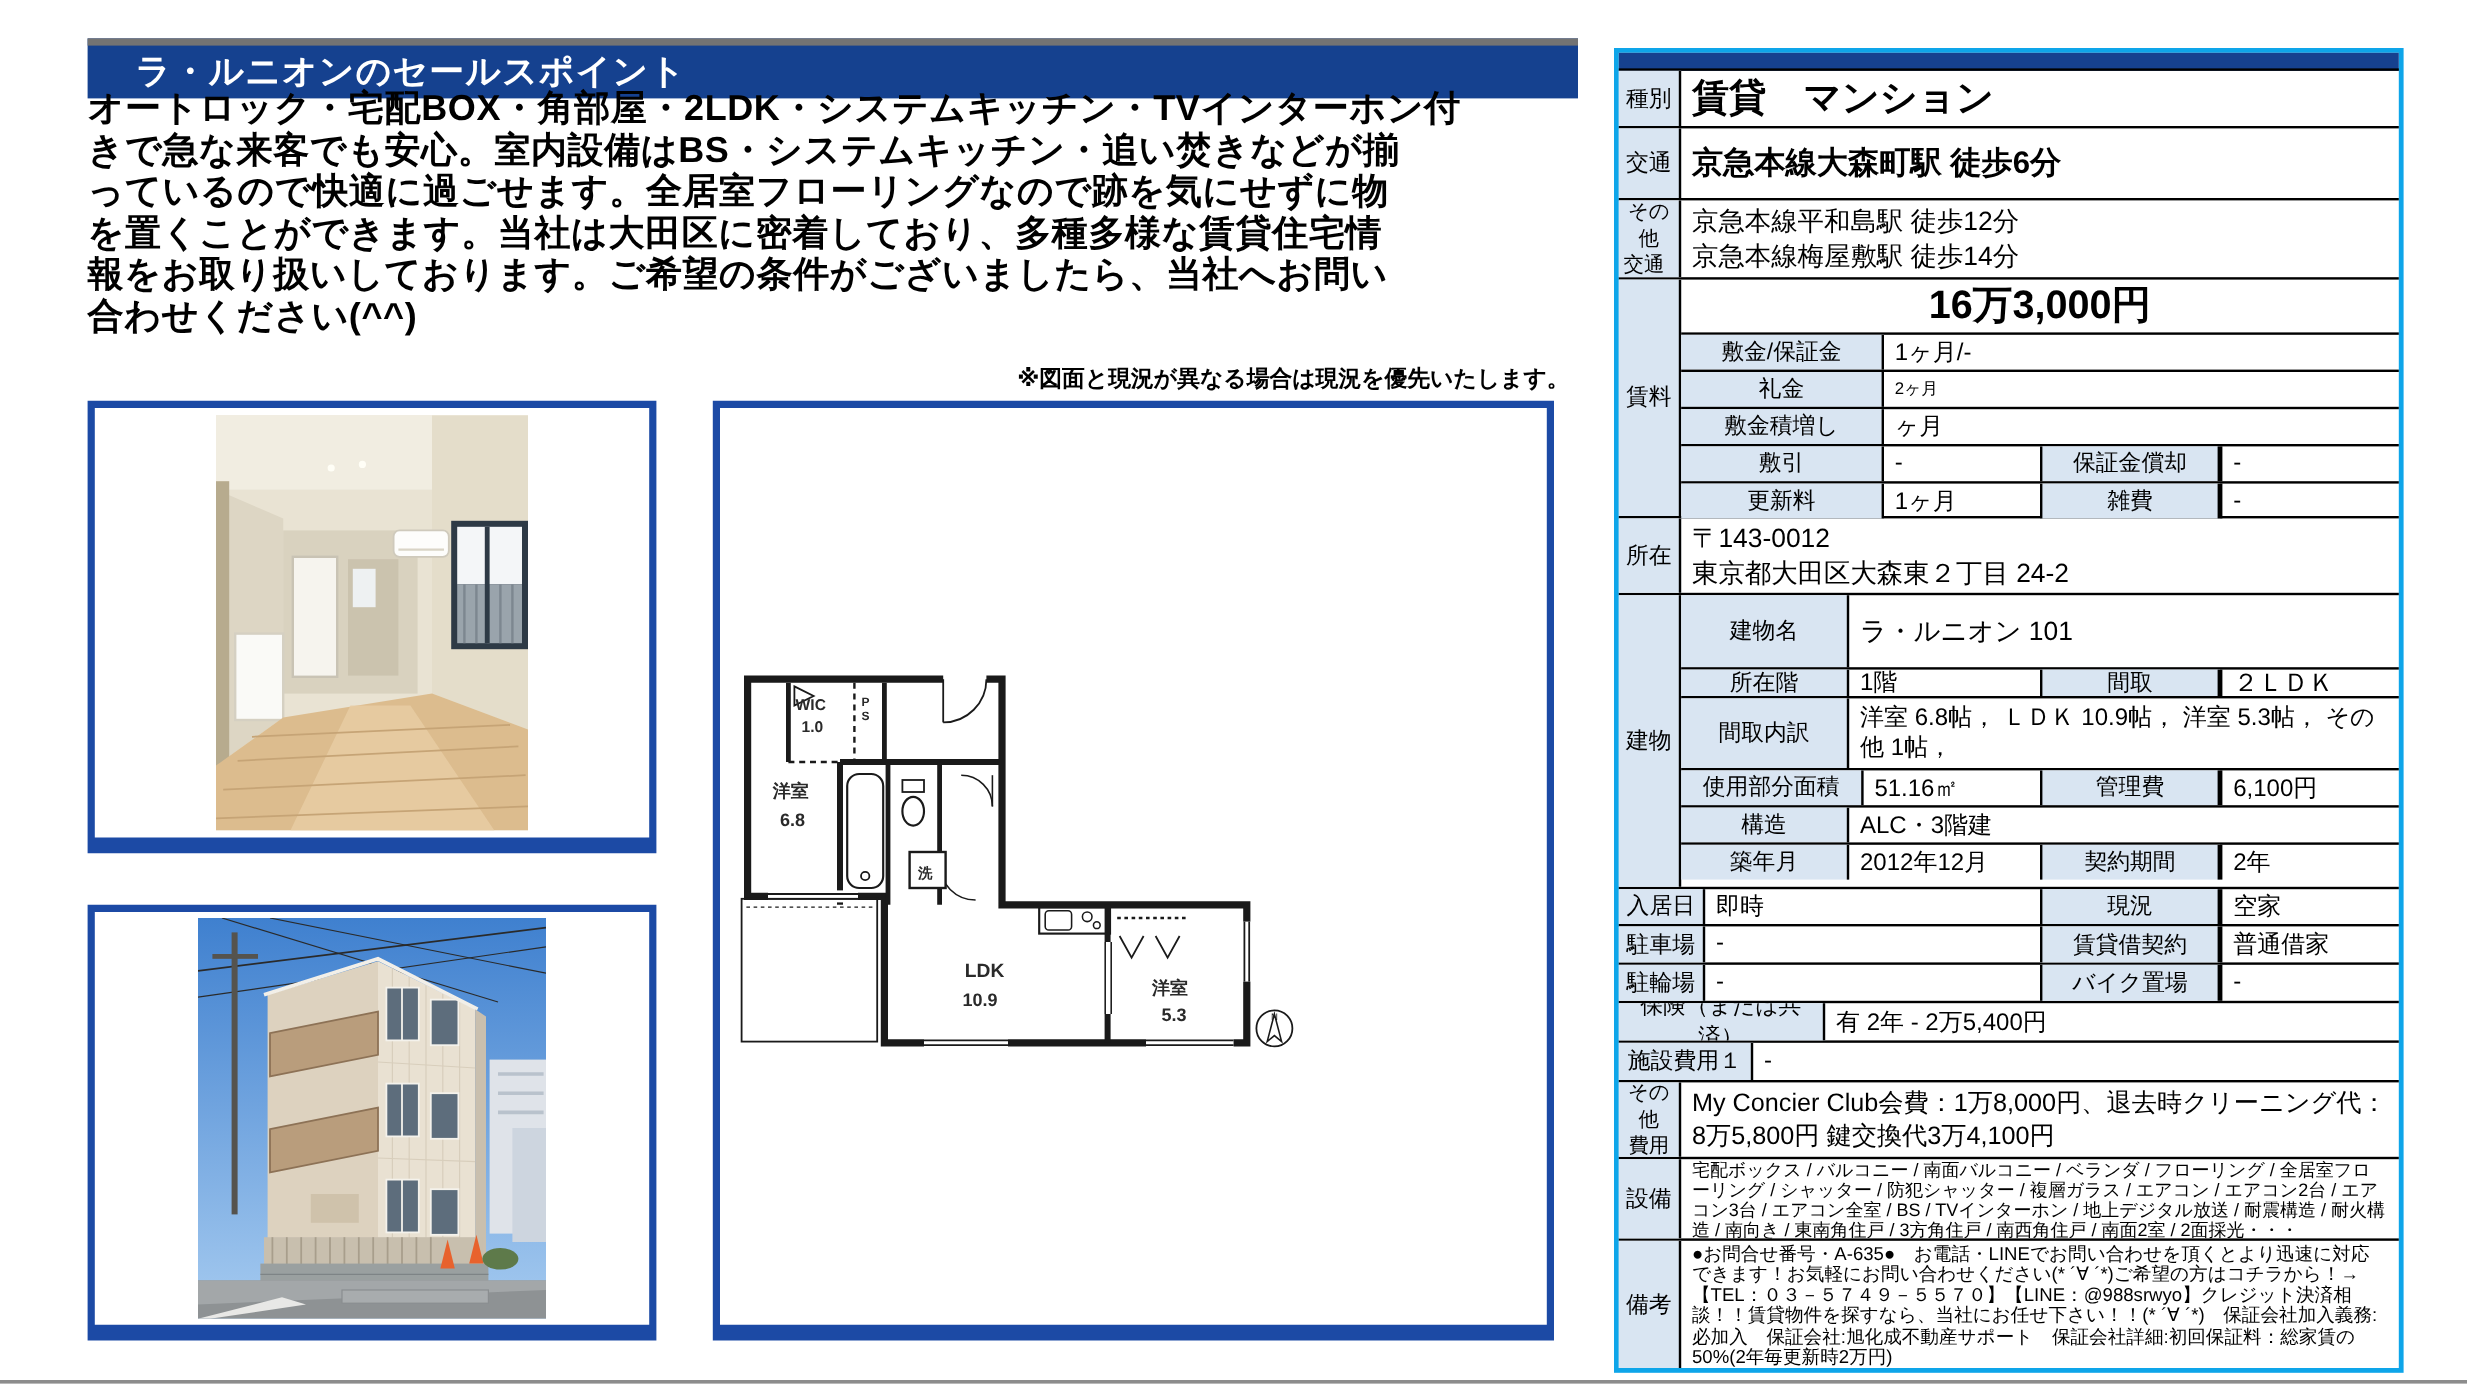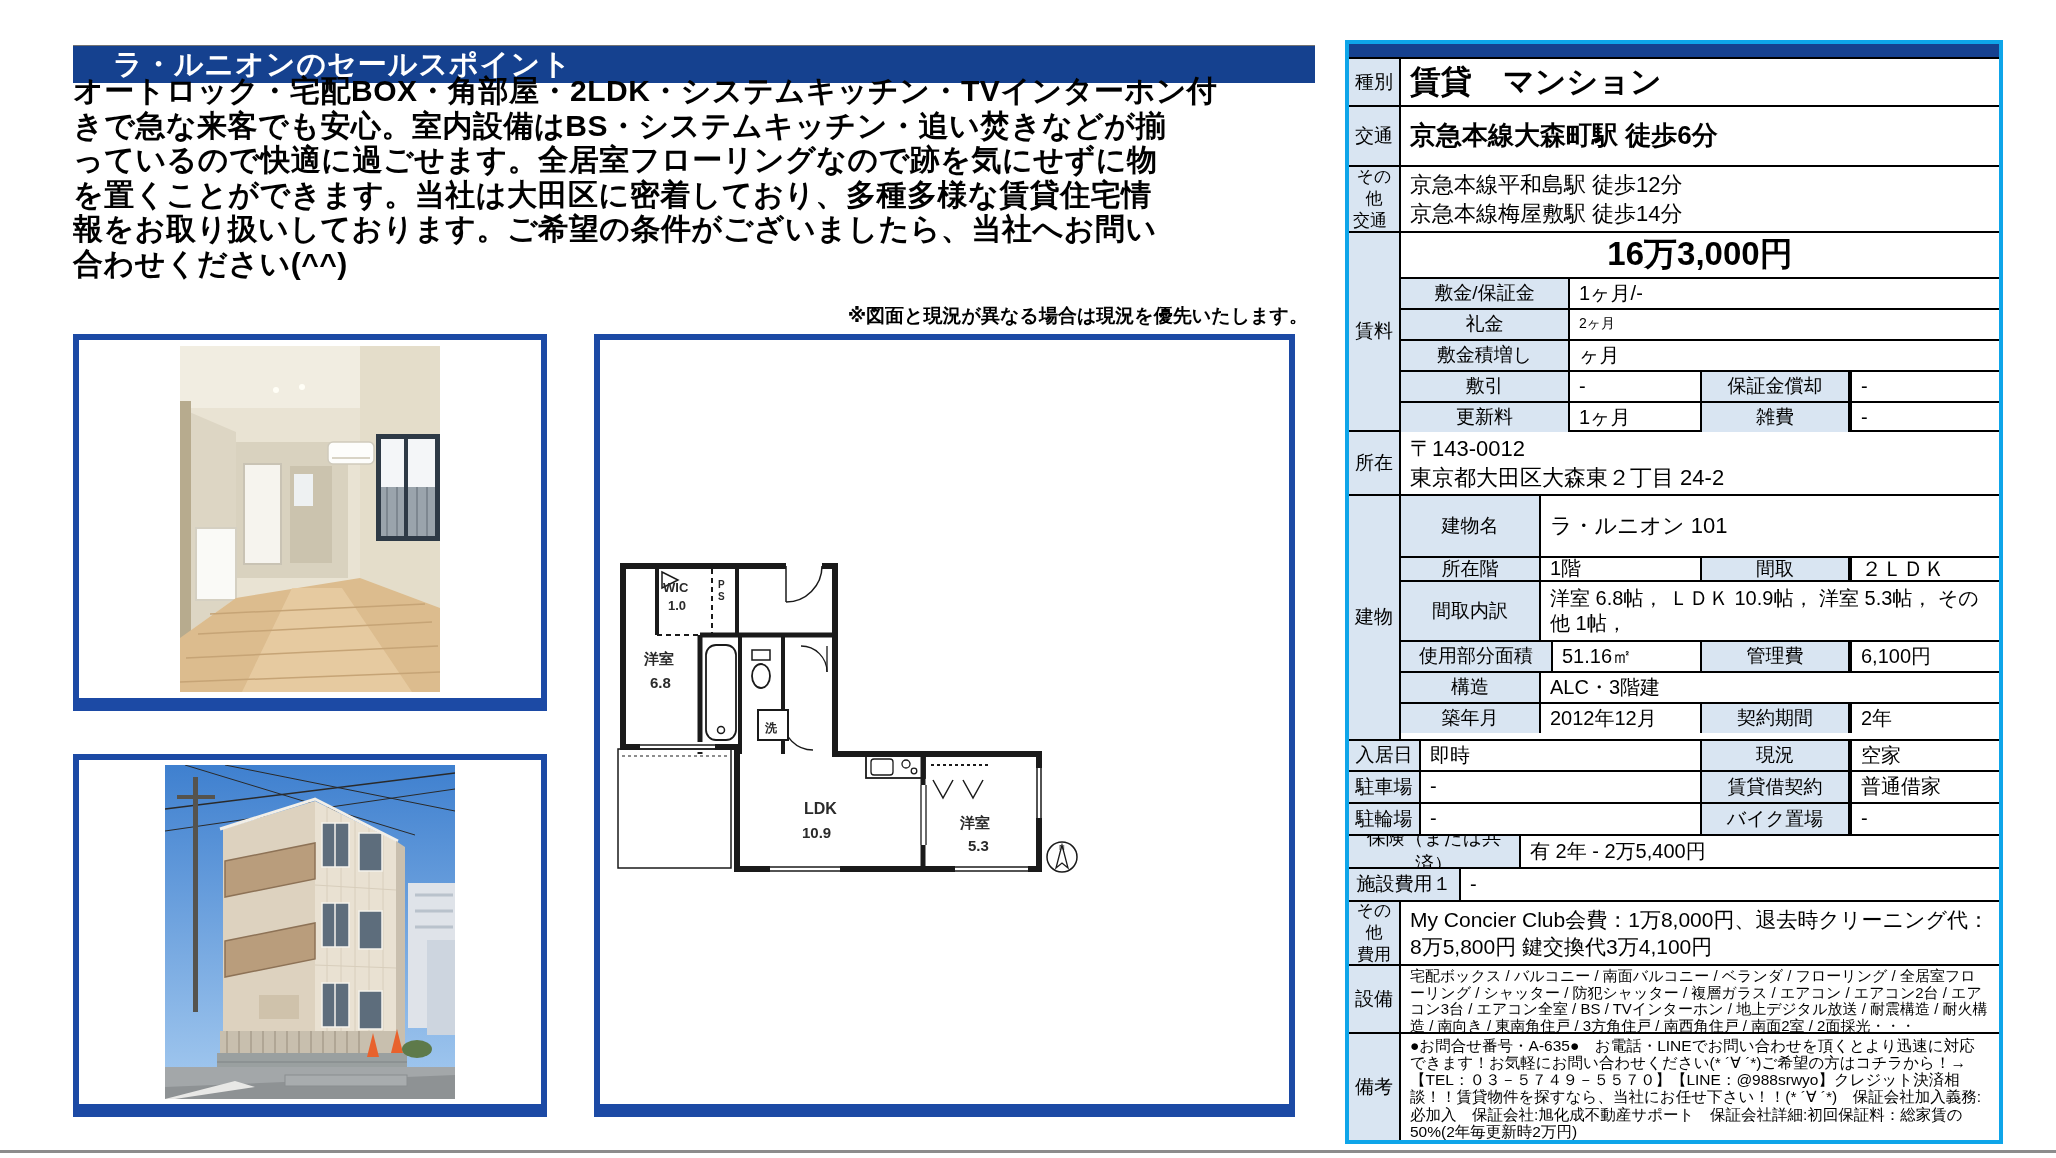--- a/index.html
+++ b/index.html
@@ -1,22 +1,22 @@
 <!DOCTYPE html>
 <html><head>
 <meta charset="utf-8">
 <style>
   * { margin:0; padding:0; box-sizing:border-box; }
   html,body { background:#ffffff; }
   body { font-family:"Liberation Sans","DejaVu Sans",sans-serif; color:#000; }
   #root { position:relative; width:2056px; height:1158px; background:#fff; overflow:hidden; }
 
   
-  .hdr-bar { position:absolute; left:73px; top:45px; width:1242px; height:38px;
-    background:#15418f; border-top:1px solid #737373;
+  .hdr-bar { position:absolute; left:73px; top:32px; width:1242px; height:50px;
+    background:#15418f; border-top:6px solid #737373;
     display:flex; align-items:center; padding-left:40px; }
   .hdr-bar span { color:#fff; font-size:29px; font-weight:bold; letter-spacing:1px; }
 
   .sales-text { position:absolute; left:73px; top:74px; width:1250px;
     font-size:30px; line-height:34.5px; font-weight:600; letter-spacing:0.5px; }
 
   .disclaimer { position:absolute; left:594px; top:303px; width:714px;
     text-align:right; font-size:19px; font-weight:600; }
 
   .frame { position:absolute; background:#fff;

